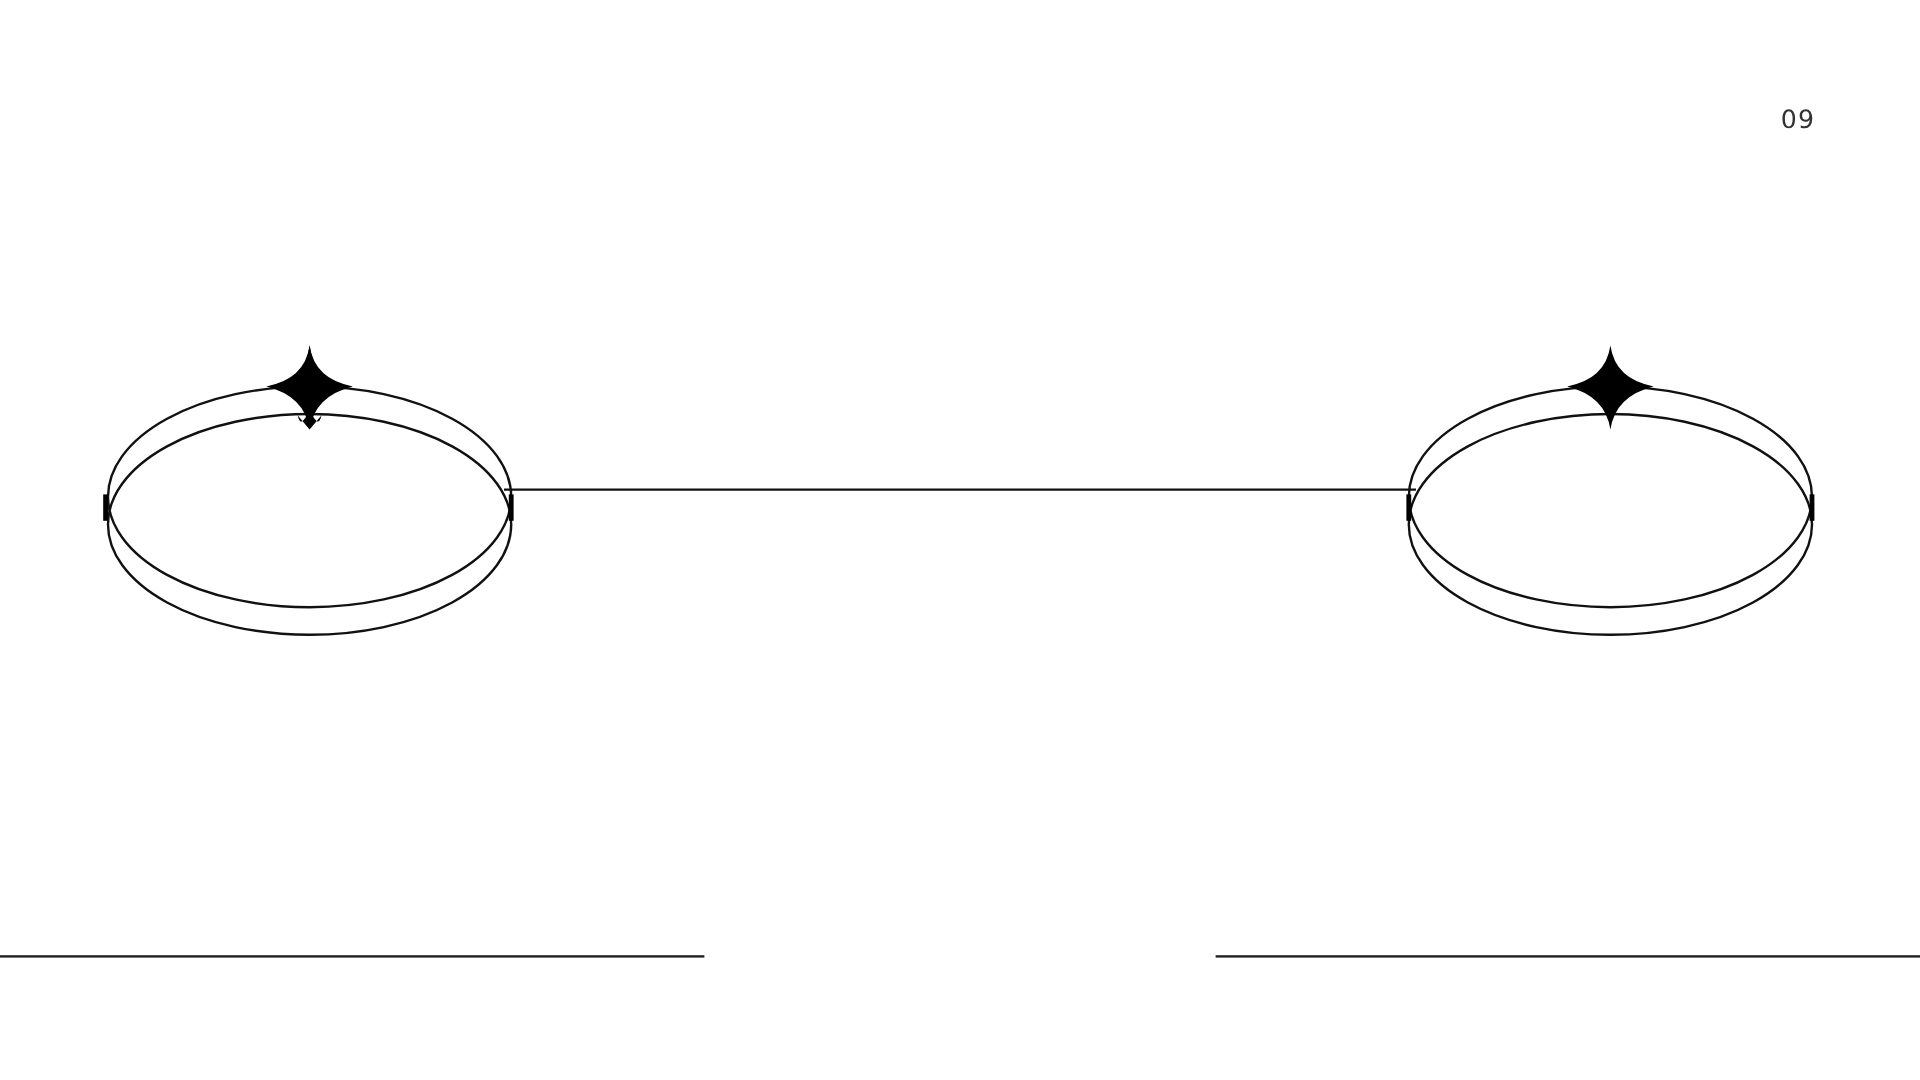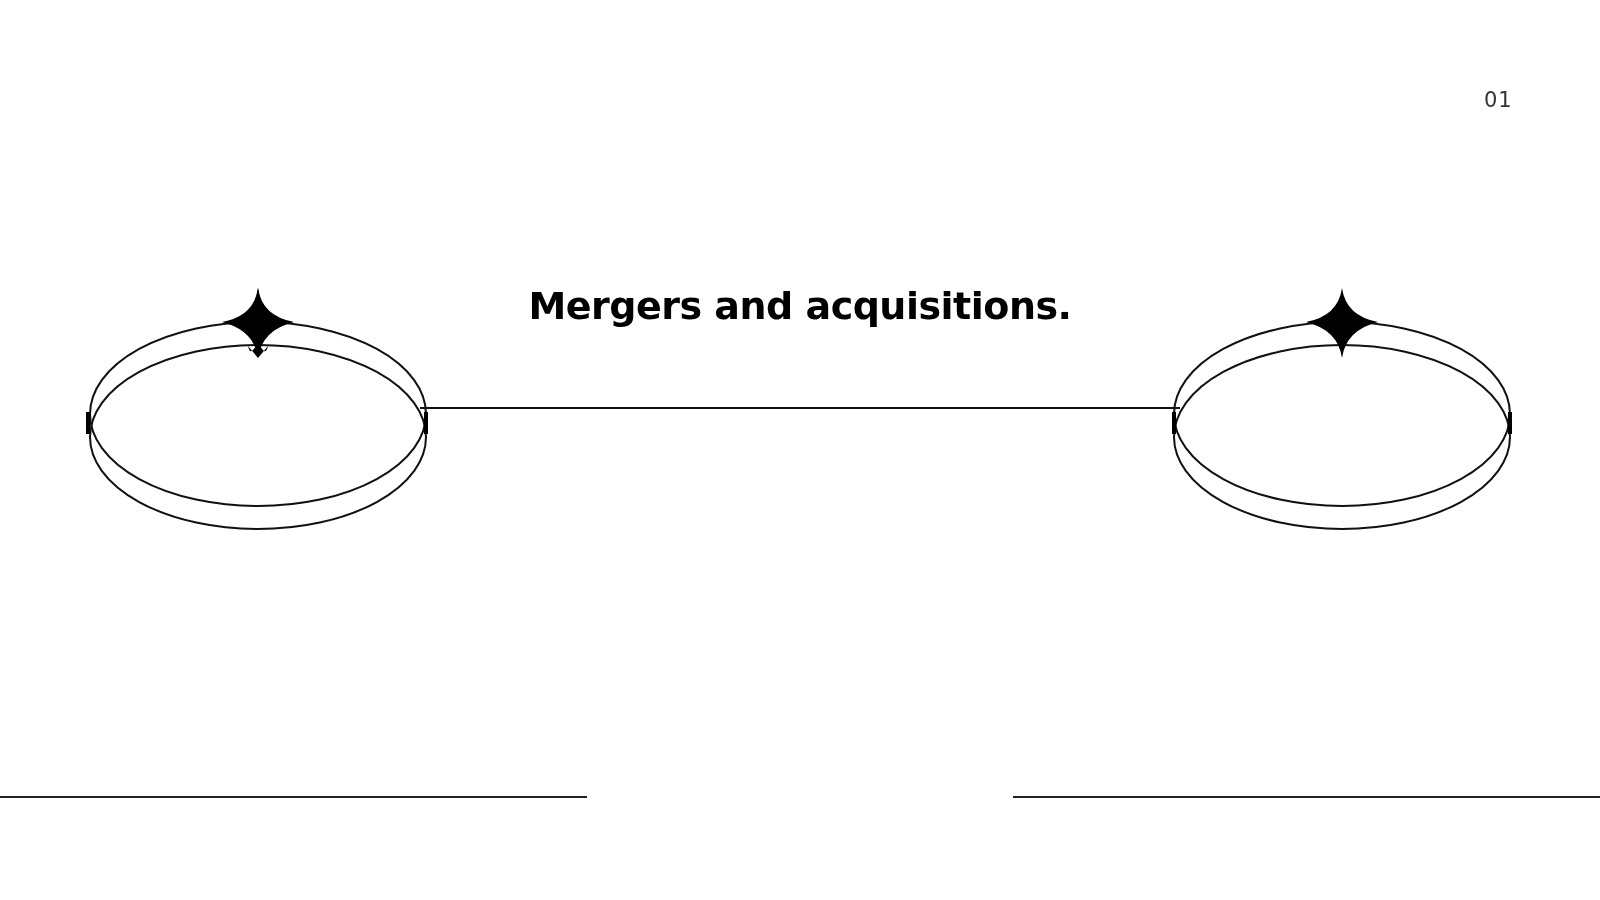--- a/index.html
+++ b/index.html
@@ -53,21 +53,21 @@
       background: #222222;
     }
     .footer-line.left { left: 0; width: 587px; }
     .footer-line.right { left: 1013px; width: 587px; }
   </style>
 </head>
 <body>
 
 <div class="slide">
 
-  <div class="page-number">01</div>
+  <div class="page-number">09</div>
 
   <svg class="diagram" viewBox="0 0 1600 900" xmlns="http://www.w3.org/2000/svg">
 
     <line x1="420" y1="408" x2="1180" y2="408" stroke="#111" stroke-width="2"></line>
 
     <g>
       <ellipse cx="258" cy="414" rx="168" ry="92" fill="none" stroke="#111" stroke-width="2"></ellipse>
       <ellipse cx="258" cy="437" rx="168" ry="92" fill="none" stroke="#111" stroke-width="2"></ellipse>
       <path d="M258,288 C262,312 270,318 290,322 C270,326 262,334 260,346 C264,352 266,354 268,346 L258,358 L248,346 C250,354 252,352 256,346 C254,334 246,326 226,322 C246,318 254,312 258,288 Z" fill="#000"></path>
       <path d="M258,288 Q262,316 294,322 Q262,330 258,358 Q254,330 222,322 Q254,316 258,288 Z" fill="#000"></path>
@@ -77,17 +77,16 @@
 
     <g>
       <ellipse cx="1342" cy="414" rx="168" ry="92" fill="none" stroke="#111" stroke-width="2"></ellipse>
       <ellipse cx="1342" cy="437" rx="168" ry="92" fill="none" stroke="#111" stroke-width="2"></ellipse>
       <path d="M1342,288 Q1346,316 1378,322 Q1346,330 1342,358 Q1338,330 1306,322 Q1338,316 1342,288 Z" fill="#000"></path>
       <rect x="1172" y="412" width="4" height="22" fill="#000"></rect>
       <rect x="1508" y="412" width="4" height="22" fill="#000"></rect>
     </g>
   </svg>
 
-  <h1 class="title">Mergers and acquisitions.</h1>
 
   <div class="footer-line left"></div>
   <div class="footer-line right"></div>
 </div>
 
 </body></html>

